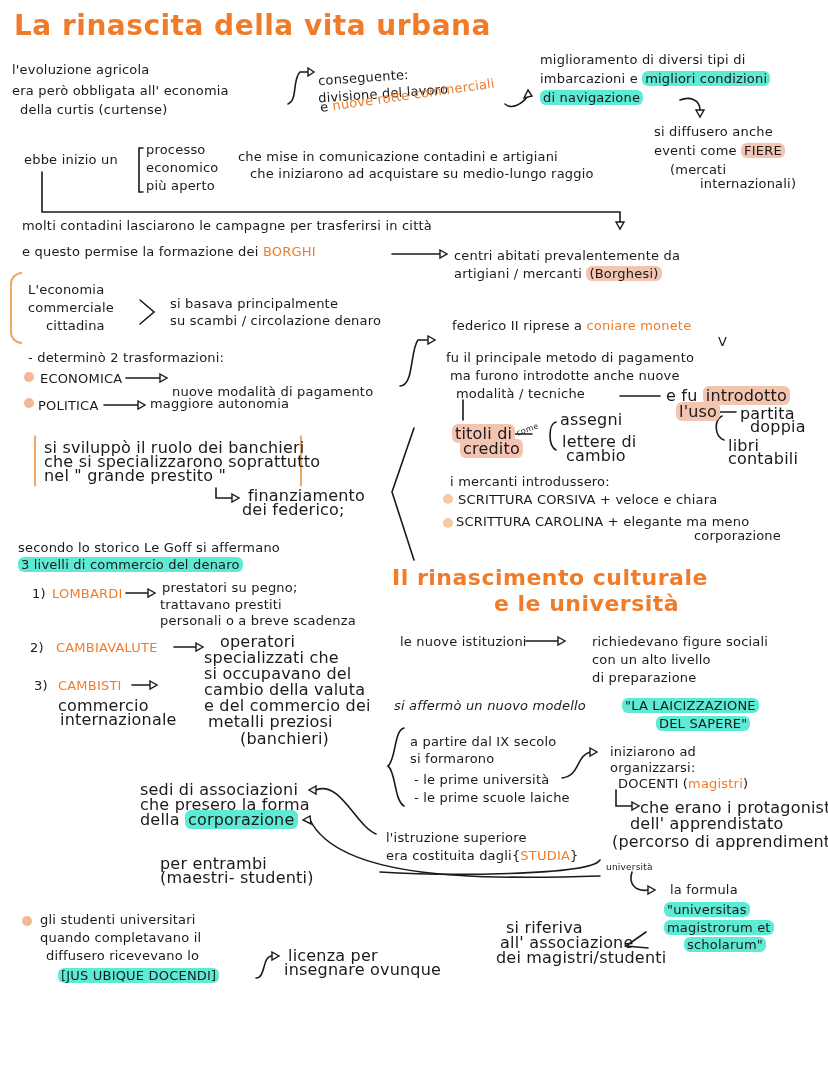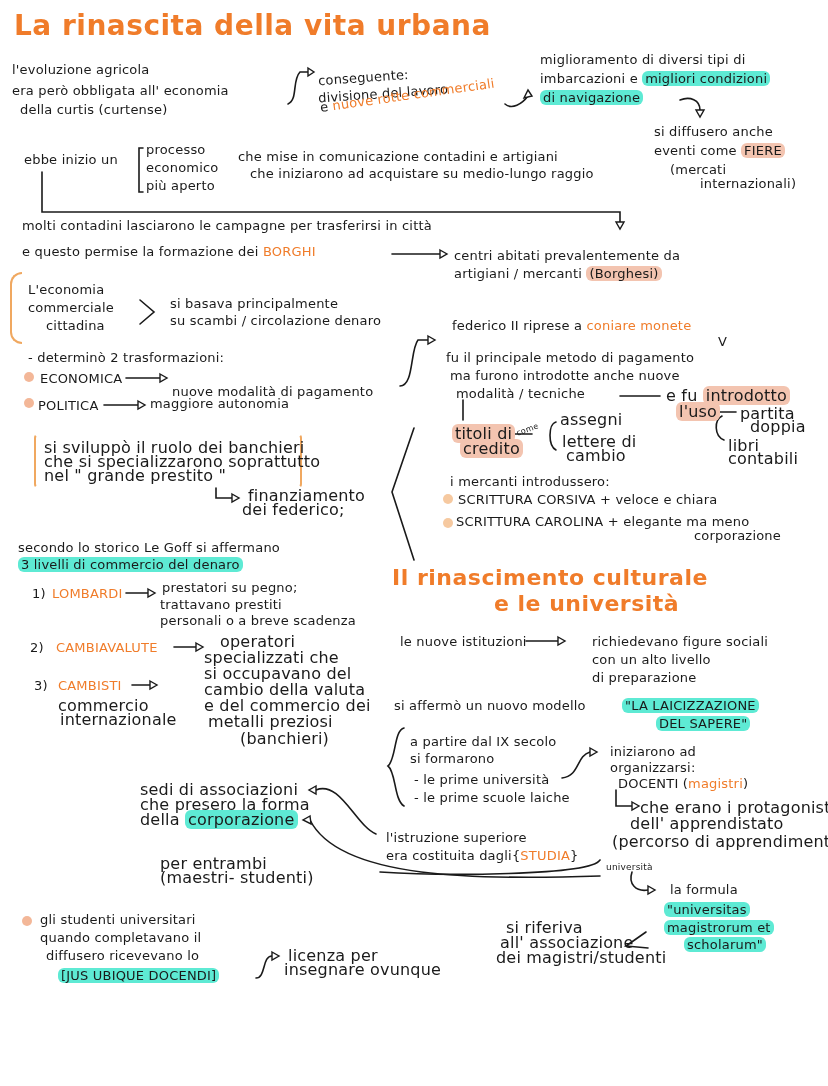--- a/index.html
+++ b/index.html
@@ -203,21 +203,21 @@
 <div class="t sm" style="left:60px;top:714px;">internazionale</div>
 
 <div class="title" style="left:392px;top:566px;font-size:22px;line-height:24px;">Il rinascimento culturale</div>
 <div class="title" style="left:494px;top:592px;font-size:22px;line-height:24px;">e le università</div>
 
 <div class="t" style="left:400px;top:634px;">le nuove istituzioni</div>
 <div class="t" style="left:592px;top:634px;">richiedevano figure sociali</div>
 <div class="t" style="left:592px;top:652px;">con un alto livello</div>
 <div class="t" style="left:592px;top:670px;">di preparazione</div>
 
-<div class="t" style="left:394px;top:698px;">si affermò un nuovo modello</div>
+<div class="t" style="left:394px;top:698px;font-style:italic;">si affermò un nuovo modello</div>
 <div class="t" style="left:622px;top:698px;"><span class="hl">"LA LAICIZZAZIONE</span></div>
 <div class="t" style="left:656px;top:716px;"><span class="hl">DEL SAPERE"</span></div>
 
 <div class="t" style="left:410px;top:734px;">a partire dal IX secolo</div>
 <div class="t" style="left:410px;top:751px;">si formarono</div>
 <div class="t" style="left:414px;top:772px;">- le prime università</div>
 <div class="t" style="left:414px;top:790px;">- le prime scuole laiche</div>
 <div class="t" style="left:610px;top:744px;">iniziarono ad</div>
 <div class="t" style="left:610px;top:760px;">organizzarsi:</div>
 <div class="t" style="left:618px;top:776px;"><span>DOCENTI (</span><span class="or">magistri</span><span>)</span></div>

